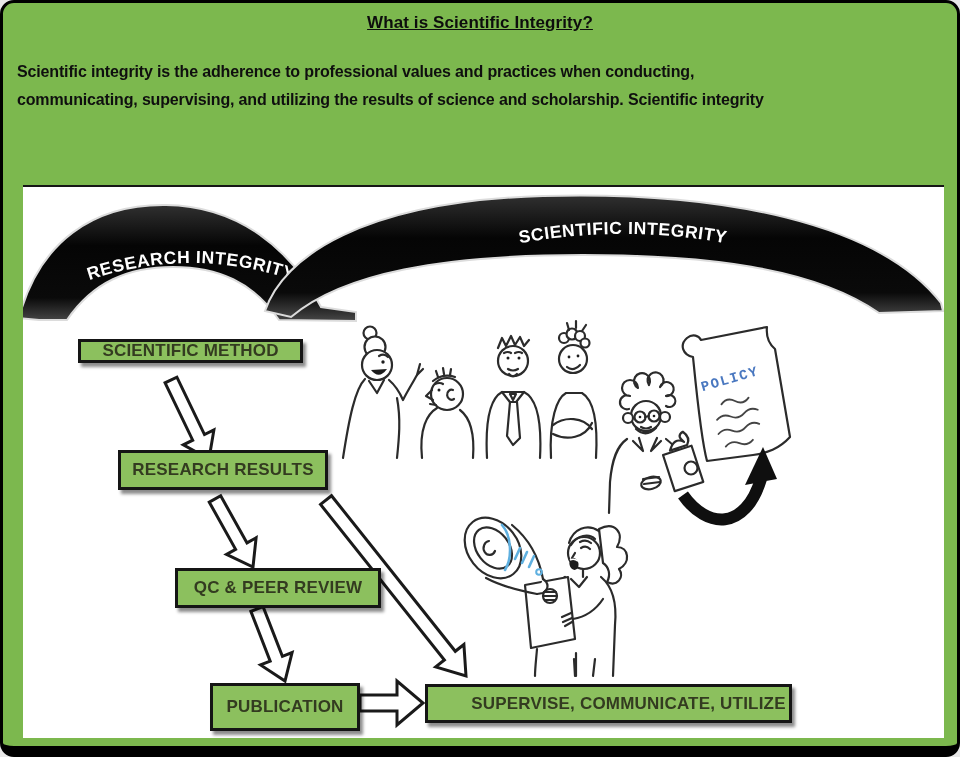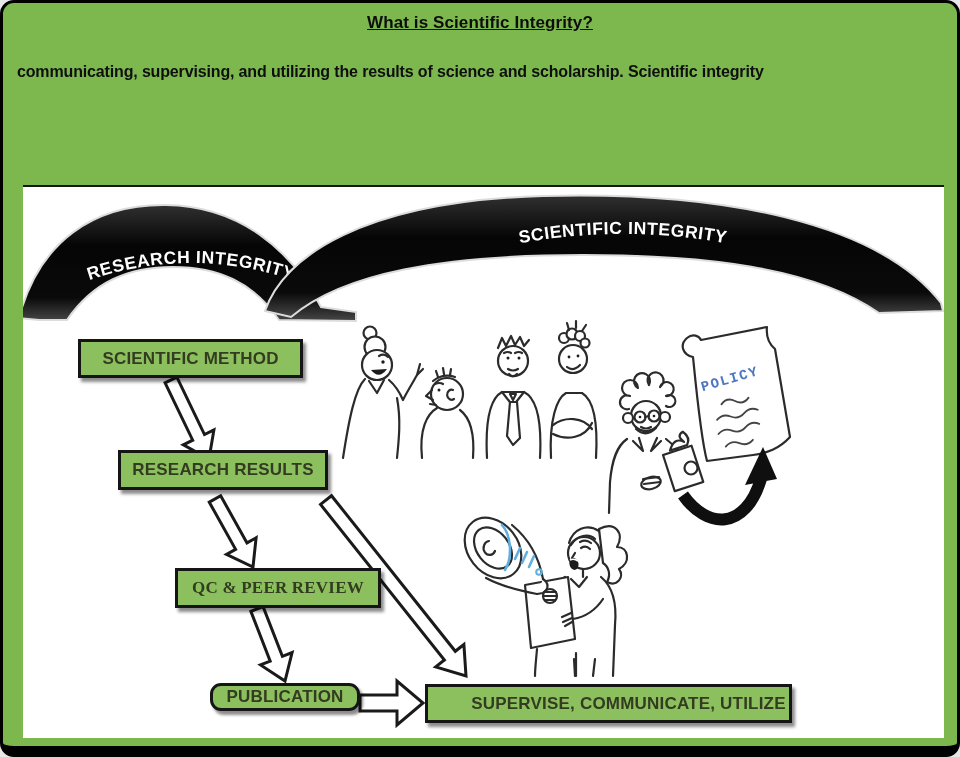--- a/index.html
+++ b/index.html
@@ -56,24 +56,24 @@
     background:var(--box-green);
     border:3px solid #151515;
     box-shadow:3px 4px 3px rgba(0,0,0,.45);
     display:flex;align-items:center;justify-content:center;
     font-size:17px;
     font-weight:bold;
     color:#333b20;
     letter-spacing:.2px;
     white-space:nowrap;
   }
-  .box-1{left:55px;top:152px;width:225px;height:39px;}
+  .box-1{left:55px;top:152px;width:225px;height:24px;}
   .box-2{left:95px;top:263px;width:210px;height:40px;}
-  .box-3{left:152px;top:381px;width:206px;height:40px;font-family:Liberation Serif, serif;}
-  .box-4{left:187px;top:496px;width:150px;height:28px;border-radius:11px;}
+  .box-3{left:152px;top:381px;width:206px;height:40px;}
+  .box-4{left:187px;top:496px;width:150px;height:48px;}
   .box-5{left:402px;top:497px;width:367px;height:39px;padding-left:40px;}
   .arch{fill:url(#archGrad);stroke:#dcdcdc;stroke-width:2;}
   .arch-label{
     font-family:"Liberation Sans","DejaVu Sans",sans-serif;
     font-size:17.5px;font-weight:bold;fill:#ffffff;letter-spacing:.6px;
   }
   .flow-arrow{fill:#ffffff;stroke:#1a1a1a;stroke-width:3;stroke-linejoin:miter;}
   .sketch{stroke:#2b2b2b;stroke-width:2.2;fill:none;stroke-linecap:round;stroke-linejoin:round;}
   .sketch-fill{stroke:#2b2b2b;stroke-width:2.2;fill:#ffffff;stroke-linecap:round;stroke-linejoin:round;}
   .ink{fill:#1c1c1c;stroke:none;}
@@ -87,20 +87,21 @@
   .black-arrow-shaft{stroke:#0f0f0f;stroke-width:12;fill:none;stroke-linecap:butt;}
 </style>
 </head>
 <body>
 
 <div class="page">
 
   <div class="title">What is Scientific Integrity?</div>
 
   <div class="intro">
+    <div class="intro-line">Scientific integrity is the adherence to professional values and practices when conducting,</div>
     <div class="intro-line">communicating, supervising, and utilizing the results of science and scholarship. Scientific integrity</div>
   </div>
 
   <div class="panel">
     <svg width="921" height="551" viewBox="0 0 921 551">
       <defs>
         <linearGradient id="archGrad" x1="0" y1="0" x2="0" y2="1">
           <stop offset="0" stop-color="#303030"></stop>
           <stop offset="0.35" stop-color="#050505"></stop>
           <stop offset="0.8" stop-color="#0a0a0a"></stop>

